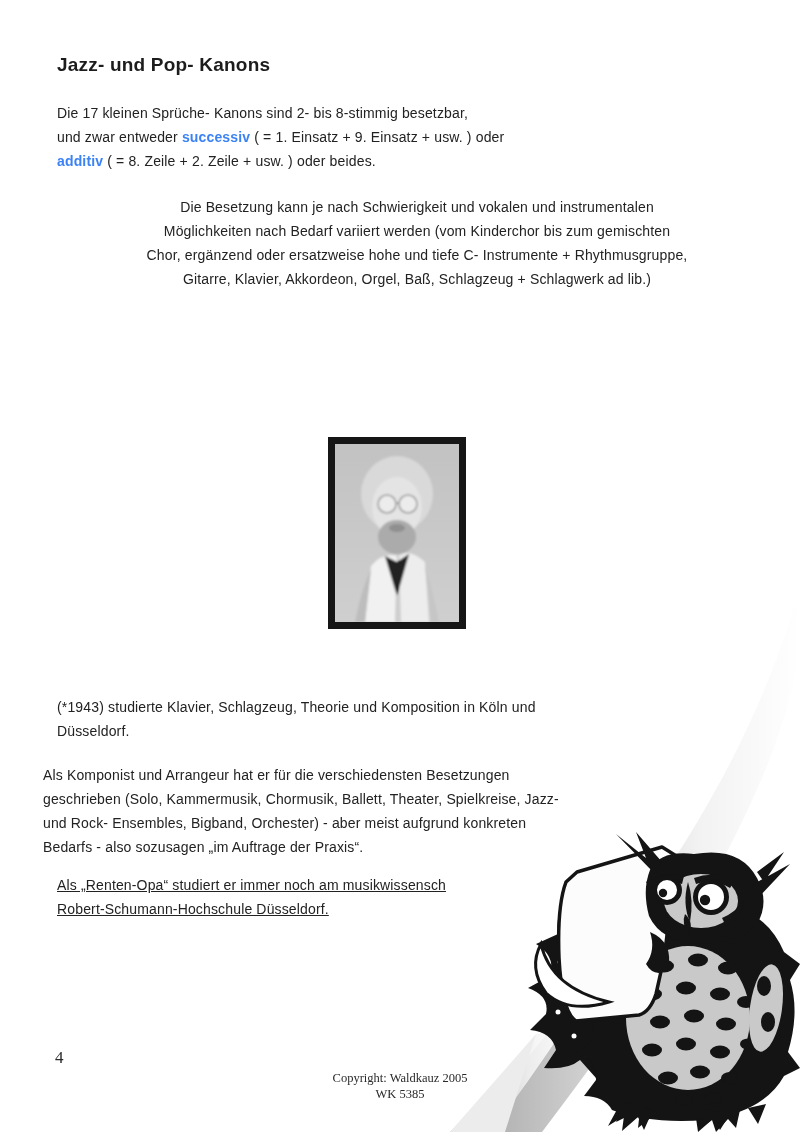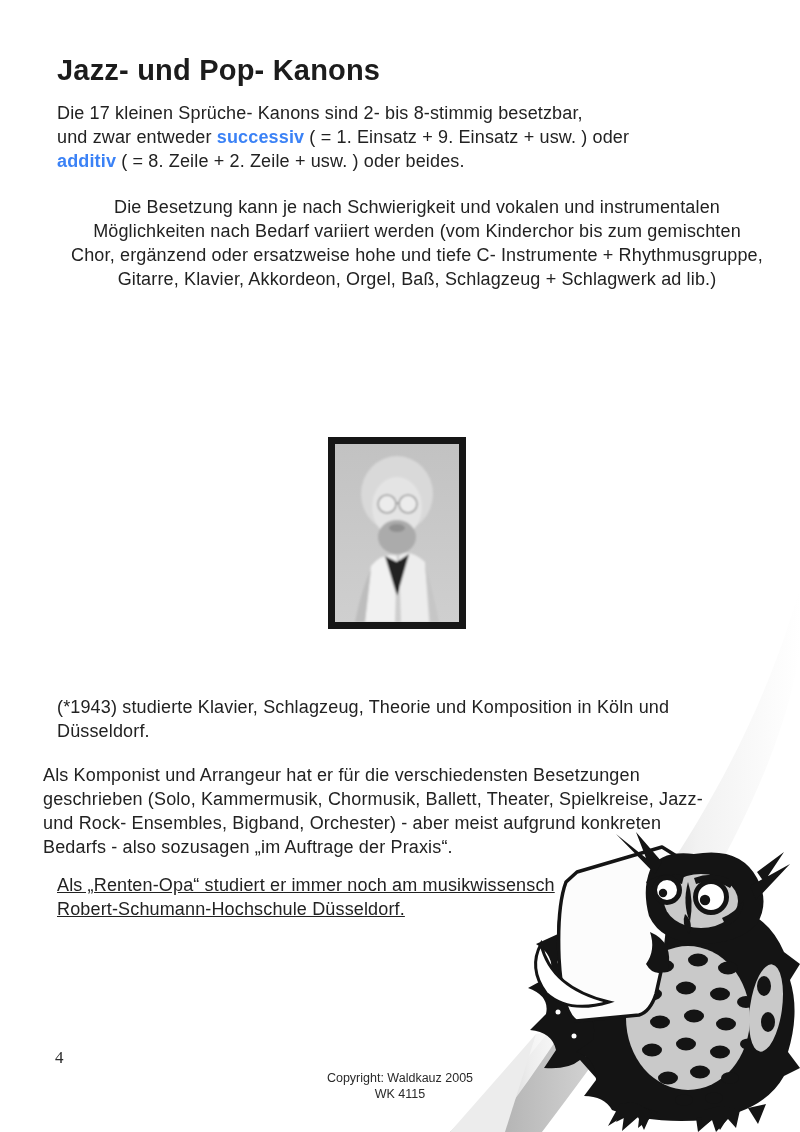--- a/index.html
+++ b/index.html
@@ -8,29 +8,29 @@
     width:800px;height:1132px;
     margin:0 auto;
     background:#ffffff;
     overflow:hidden;
     font-family:"Liberation Sans", sans-serif;
     color:#1f1f1f;
   }
   .abs{position:absolute;}
   h1.doc-title, h2.doc-heading{
     margin:0;
-    font-size:29px;
+    font-size:19px;
     font-weight:700;
     letter-spacing:0.2px;
     color:#1c1c1c;
     white-space:pre;
   }
   .para{
     margin:0;
-    font-size:18px;
+    font-size:14px;
     line-height:24px;
     letter-spacing:0.15px;
     white-space:pre-wrap;
     width:720px;
     color:#222;
   }
   .para b{font-weight:700;color:#3b82f6;}
   figure.portrait{
     margin:0;
     background:#161616;
@@ -39,21 +39,21 @@
   }
   figure.portrait svg{display:block;}
   .page-number{
     font-family:"Liberation Serif", serif;
     font-size:17px;
     color:#2a2a2a;
   }
   .footer{
     left:0;width:800px;
     text-align:center;
-    font-family:Liberation Sans, sans-serif;
+    font-family:Liberation Serif, serif;
     font-size:12.5px;
     line-height:16px;
     color:#2a2a2a;
   }
   .graphic-overlay{
     position:absolute;
     left:0;top:0;width:800px;height:1132px;
     pointer-events:none;
   }
 </style>
@@ -112,21 +112,21 @@
 und Rock- Ensembles, Bigband, Orchester) - aber meist aufgrund konkreten
 Bedarfs - also sozusagen „im Auftrage der Praxis“.</span></p>
 
   <p class="para abs" style="left:57px;top:873px;text-decoration:underline;"><span>Als „Renten-Opa“ studiert er immer noch am musikwissensch
 Robert-Schumann-Hochschule Düsseldorf.</span></p>
 
   <div class="page-number abs" style="left:55px;top:1048px;">4</div>
 
   <div class="footer abs" style="top:1070px;">
     <div>Copyright: Waldkauz 2005</div>
-    <div>WK 4115</div>
+    <div>WK 5385</div>
   </div>
 
   <svg class="graphic-overlay" viewBox="0 0 800 1132">
     <defs>
       <linearGradient id="gEdge" x1="0" y1="0" x2="1" y2="0">
         <stop offset="0" stop-color="#a8a8a8"></stop>
         <stop offset="0.35" stop-color="#cfcfcf"></stop>
         <stop offset="0.7" stop-color="#f2f2f2"></stop>
         <stop offset="1" stop-color="#ffffff"></stop>
       </linearGradient>

